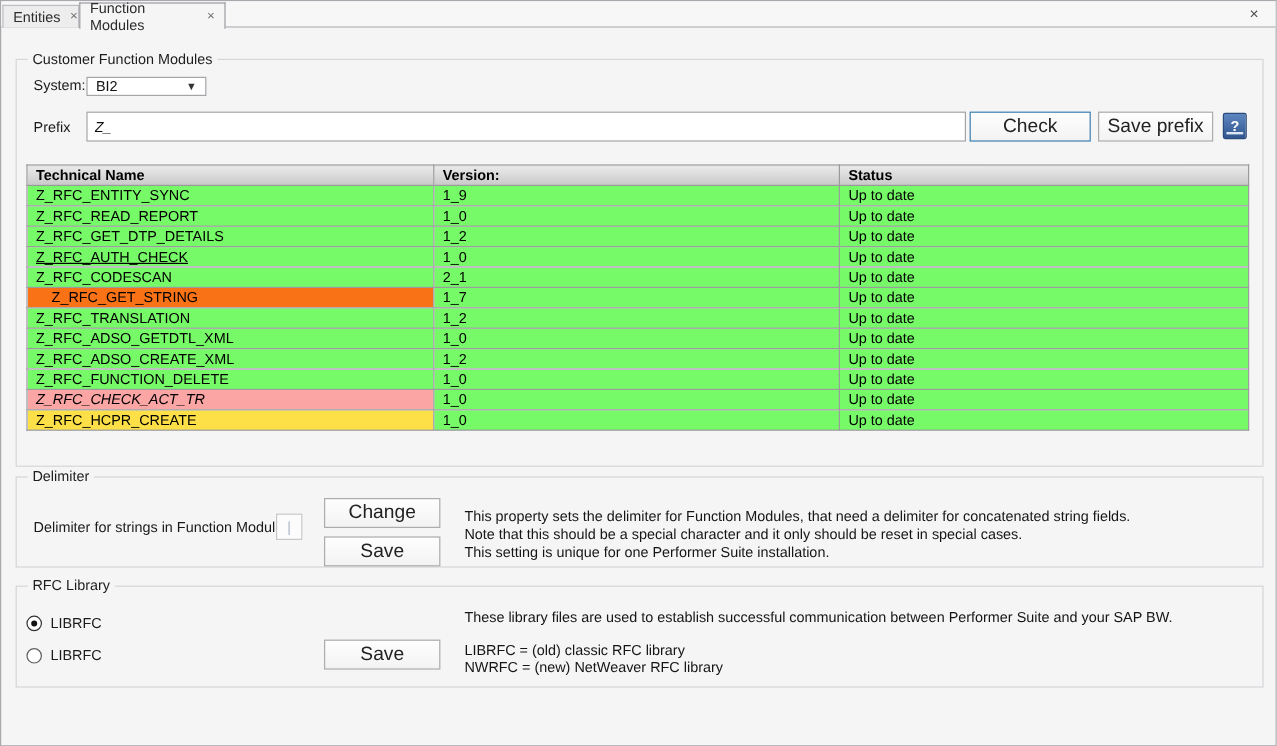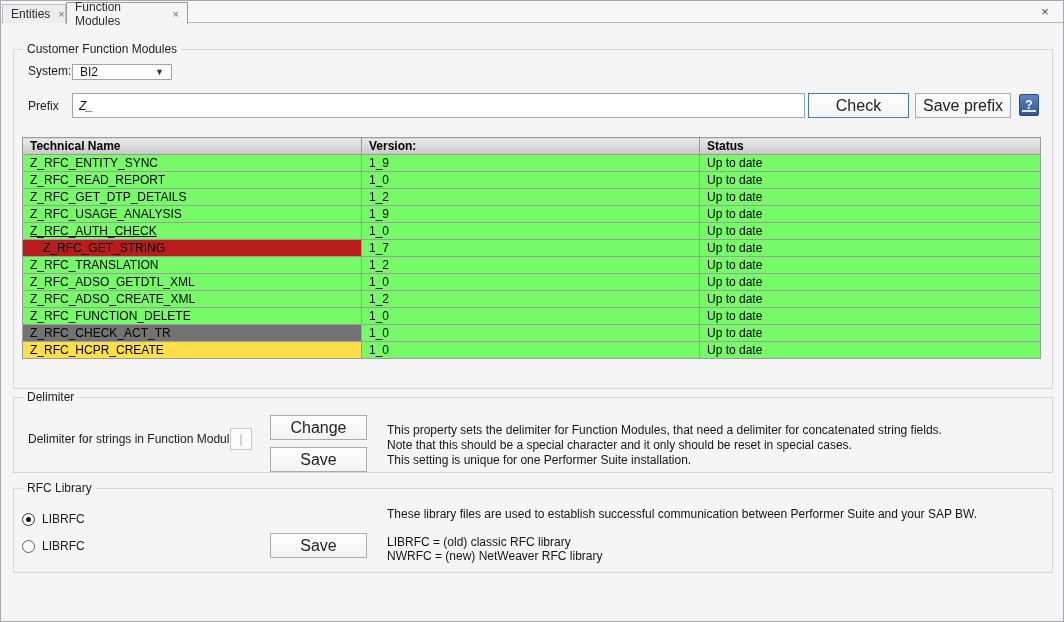--- a/index.html
+++ b/index.html
@@ -160,31 +160,31 @@
             <td style="background: rgb(119, 250, 104);">Z_RFC_READ_REPORT</td>
             <td style="background: rgb(119, 250, 104);">1_0</td>
             <td style="background: rgb(119, 250, 104);">Up to date</td>
           </tr>
           <tr>
             <td style="background: rgb(119, 250, 104);">Z_RFC_GET_DTP_DETAILS</td>
             <td style="background: rgb(119, 250, 104);">1_2</td>
             <td style="background: rgb(119, 250, 104);">Up to date</td>
           </tr>
           <tr>
-            <td style="background: rgb(119, 250, 104);">Z_RFC_USAGE_ANALYSIS</td>
-            <td style="background: rgb(119, 250, 104);">1_9</td>
-            <td style="background: rgb(119, 250, 104);">Up to date</td>
-          </tr>
-          <tr>
             <td style="background: rgb(119, 250, 104); text-decoration: underline;">Z_RFC_AUTH_CHECK</td>
             <td style="background: rgb(119, 250, 104);">1_0</td>
             <td style="background: rgb(119, 250, 104);">Up to date</td>
           </tr>
           <tr>
-            <td style="background: #b91c1c; padding-left: 20px;">Z_RFC_GET_STRING</td>
+            <td style="background: rgb(119, 250, 104);">Z_RFC_CODESCAN</td>
+            <td style="background: rgb(119, 250, 104);">2_1</td>
+            <td style="background: rgb(119, 250, 104);">Up to date</td>
+          </tr>
+          <tr>
+            <td style="background: #f97316; padding-left: 20px;">Z_RFC_GET_STRING</td>
             <td style="background: rgb(119, 250, 104);">1_7</td>
             <td style="background: rgb(119, 250, 104);">Up to date</td>
           </tr>
           <tr>
             <td style="background: rgb(119, 250, 104);">Z_RFC_TRANSLATION</td>
             <td style="background: rgb(119, 250, 104);">1_2</td>
             <td style="background: rgb(119, 250, 104);">Up to date</td>
           </tr>
           <tr>
             <td style="background: rgb(119, 250, 104);">Z_RFC_ADSO_GETDTL_XML</td>
@@ -195,21 +195,21 @@
             <td style="background: rgb(119, 250, 104);">Z_RFC_ADSO_CREATE_XML</td>
             <td style="background: rgb(119, 250, 104);">1_2</td>
             <td style="background: rgb(119, 250, 104);">Up to date</td>
           </tr>
           <tr>
             <td style="background: rgb(119, 250, 104);">Z_RFC_FUNCTION_DELETE</td>
             <td style="background: rgb(119, 250, 104);">1_0</td>
             <td style="background: rgb(119, 250, 104);">Up to date</td>
           </tr>
           <tr>
-            <td style="background: #737373;">Z_RFC_CHECK_ACT_TR</td>
+            <td style="background: #fca5a5; font-style: italic;">Z_RFC_CHECK_ACT_TR</td>
             <td style="background: rgb(119, 250, 104);">1_0</td>
             <td style="background: rgb(119, 250, 104);">Up to date</td>
           </tr>
           <tr>
             <td style="background: #fde047;">Z_RFC_HCPR_CREATE</td>
             <td style="background: rgb(119, 250, 104);">1_0</td>
             <td style="background: rgb(119, 250, 104);">Up to date</td>
           </tr>
         </tbody>
     </table>

